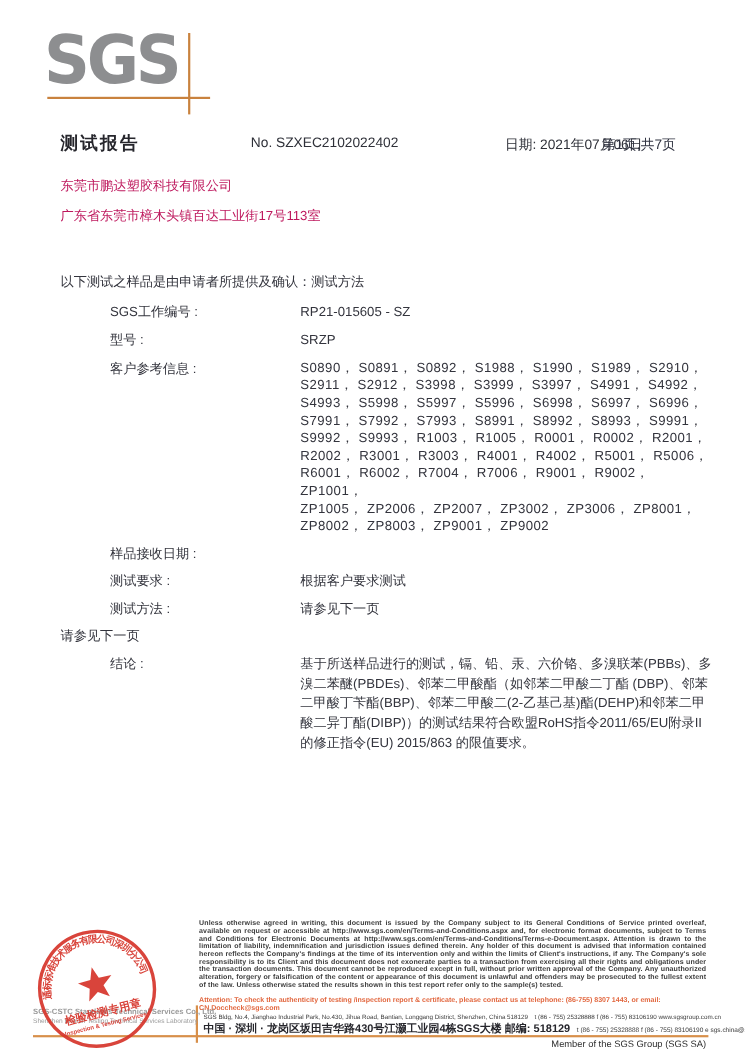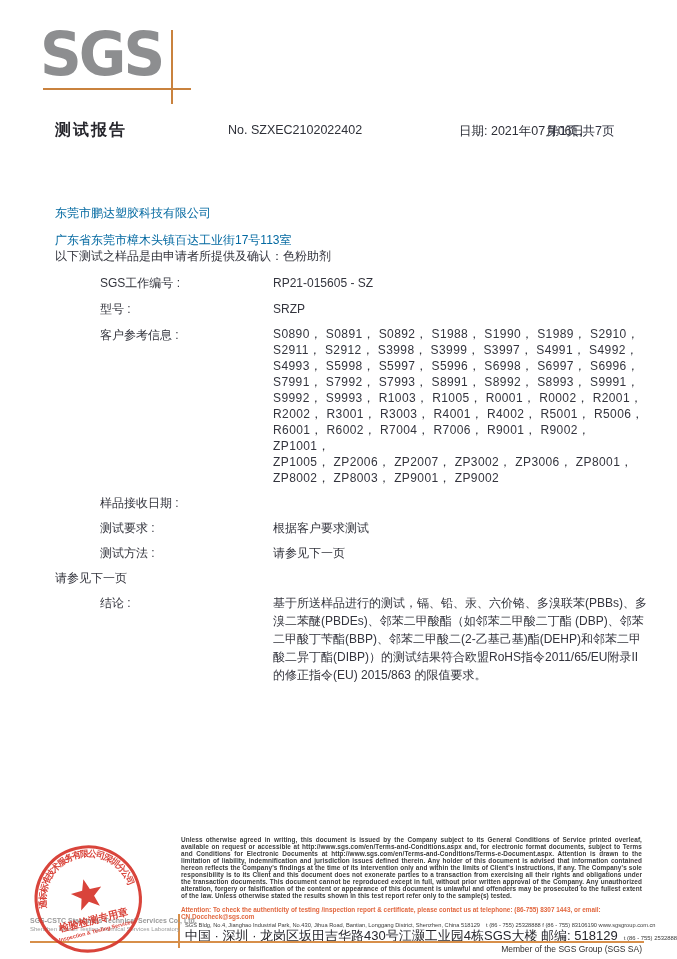--- a/index.html
+++ b/index.html
@@ -17,21 +17,21 @@
   }
   .logo-hline{position:absolute;left:3px;top:64px;width:148px;height:2px;background:#c9823e;}
   .logo-vline{position:absolute;left:131px;top:6px;width:2px;height:74px;background:#c9823e;}
   
   .title-row{position:absolute;left:55px;top:120px;width:590px;height:20px;font-size:12.5px;}
   .doc-title{position:absolute;left:0;top:0;font-size:16px;font-weight:bold;color:#26262c;letter-spacing:2px;}
   .report-no{position:absolute;left:173px;top:3px;color:#2e3038;}
   .report-date{position:absolute;left:356px;top:3px;color:#2e3038;margin-left:48px;}
   .page-info{position:absolute;left:492px;top:3px;color:#2f3240;}
   
-  .applicant{position:absolute;left:55px;top:156px;font-size:12px;line-height:27px;color:#0369a1;margin-top:44px;}
+  .applicant{position:absolute;left:55px;top:156px;font-size:12px;line-height:27px;color:#be185d;}
   
   .sample-note{position:absolute;left:55px;top:248px;font-size:12px;color:#33343d;}
   
   .fields{position:absolute;left:55px;top:274px;width:592px;font-size:12px;}
   .field-row{display:flex;margin-bottom:8px;}
   .field-label{width:173px;flex:0 0 173px;line-height:18px;color:#33343d;margin-left:45px;}
   .field-value{flex:1;line-height:18px;white-space:pre-line;color:#33343d;}
   .field-value.codes{line-height:16px;letter-spacing:0.4px;}
   .field-row.r3,.field-row.r4,.field-row.r5,.field-row.r6,.field-row.r7{margin-bottom:7px;}
   .field-row.r8 .field-value{line-height:18px;width:412px;}
@@ -42,21 +42,21 @@
     font-weight:bold;letter-spacing:0.1px;
   }
   .footer-attention{
     position:absolute;left:181px;top:906px;width:461px;
     font-size:6.4px;line-height:7px;color:#e2673f;font-weight:bold;
   }
   .footer-address{position:absolute;left:185px;top:920px;width:457px;color:#26262c;}
   .addr-line{display:flex;align-items:baseline;white-space:nowrap;}
   .addr-en{font-size:5.7px;line-height:10px;color:#3a3a3a;}
   .addr-en-contacts{font-size:5.7px;margin-left:6px;color:#3a3a3a;}
-  .addr-cn{font-size:13px;line-height:11px;color:#26262c;}
+  .addr-cn{font-size:10px;line-height:11px;color:#26262c;font-weight:bold;}
   .addr-cn-contacts{font-size:5.9px;margin-left:6px;color:#3a3a3a;}
   .rule-h{position:absolute;left:30px;top:941px;width:614px;height:2px;background:#d78f4a;}
   .rule-v{position:absolute;left:178px;top:914px;width:2px;height:34px;background:#d78f4a;}
   .stamp-company{position:absolute;left:30px;top:916px;color:#9b9b9b;z-index:1;}
   .stamp-company .l1{font-size:7px;line-height:9px;font-weight:bold;}
   .stamp-company .l2{font-size:6px;line-height:8px;}
   .member-line{position:absolute;right:35px;top:944px;font-size:8.5px;color:#2e2e2e;}
   
   .stamp-wrap{position:absolute;left:30px;top:843px;width:116px;height:110px;z-index:2;
     transform:rotate(-14deg);opacity:.92;}
@@ -75,21 +75,21 @@
   <span class="report-no">No. SZXEC2102022402</span>
   <span class="report-date">日期: 2021年07月06日</span>
   <span class="page-info">第1页,共7页</span>
 </div>
 
 <div class="applicant">
   <div>东莞市鹏达塑胶科技有限公司</div>
   <div>广东省东莞市樟木头镇百达工业街17号113室</div>
 </div>
 
-<div class="sample-note">以下测试之样品是由申请者所提供及确认：色粉助剂</div>
+<div class="sample-note">以下测试之样品是由申请者所提供及确认：测试方法</div>
 
 <div class="fields">
   <div class="field-row r0">
     <div class="field-label">SGS工作编号 :</div>
     <div class="field-value">RP21-015605 - SZ</div>
   </div>
   <div class="field-row r1">
     <div class="field-label">型号 :</div>
     <div class="field-value">SRZP</div>
   </div>

